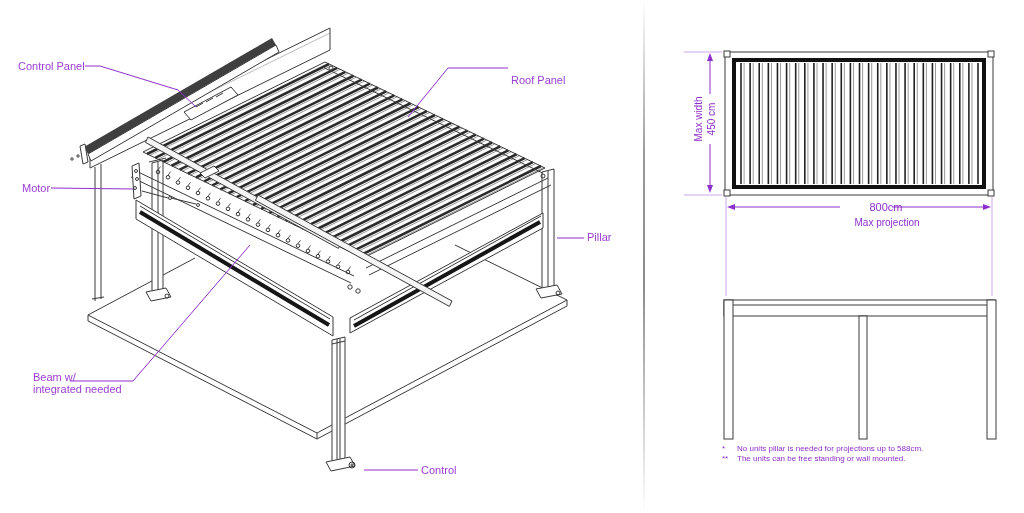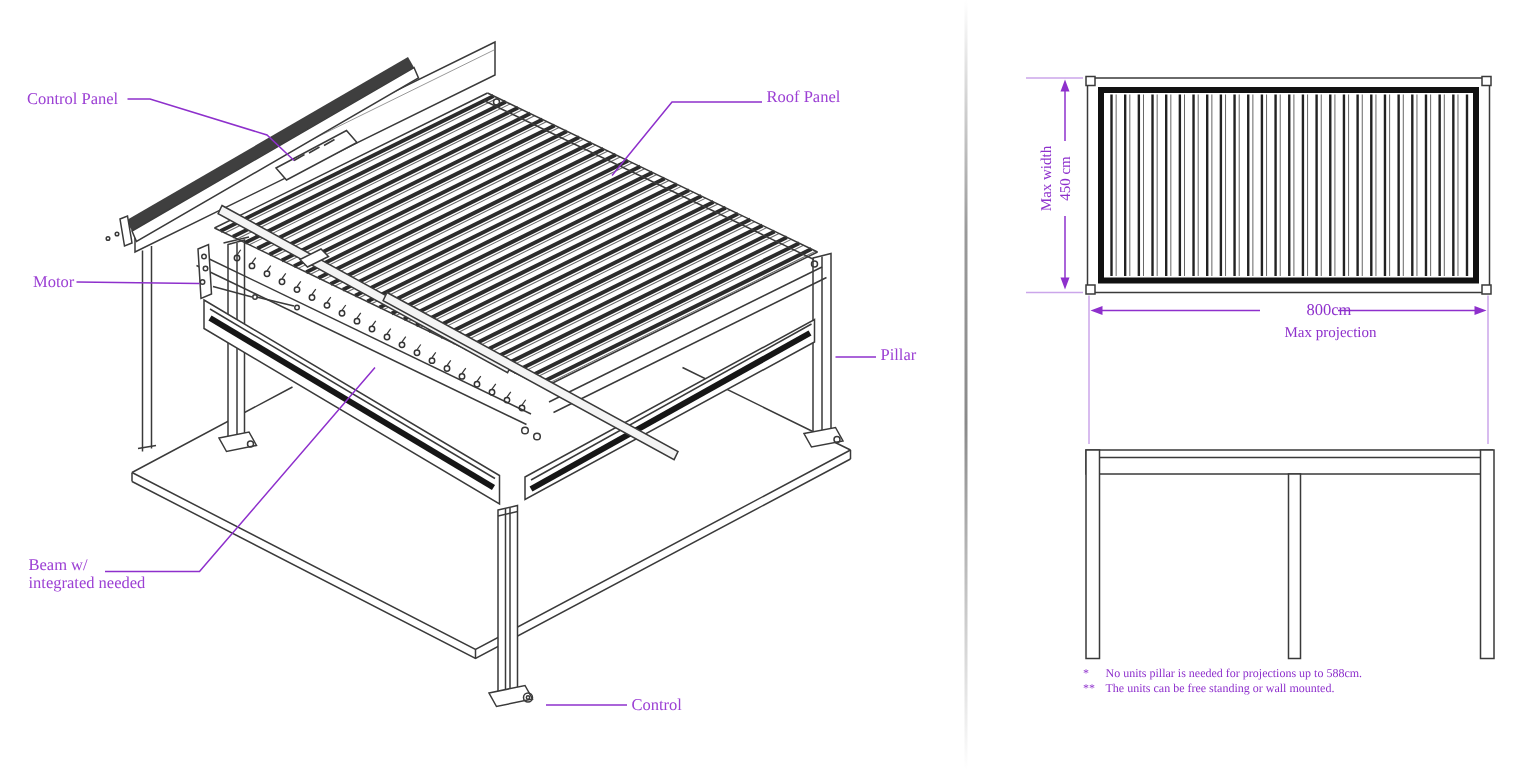--- a/index.html
+++ b/index.html
@@ -1,20 +1,20 @@
 <!DOCTYPE html>
 <html style="--label: #9c40d4; --dim: #8e30cc; --ext: #cba6ea; --line: #3a3a3a;"><head>
 <meta charset="utf-8">
 <style>
   :root{
     --label:#9c40d4; --dim:#8e30cc; --ext:#cba6ea; --line:#3a3a3a;
   }
   html,body{margin:0;padding:0;background:#fff;}
   .stage{position:relative;width:1024px;height:513px;background:#fff;overflow:hidden;
-         font-family:Liberation Serif, serif;}
+         font-family:Liberation Sans, sans-serif;}
   svg{position:absolute;left:0;top:0;}
   
   .k{stroke:#3a3a3a;fill:none;stroke-width:1;}
   .kf{stroke:#3a3a3a;fill:#fff;stroke-width:1;}
   .kdark{stroke:#161616;fill:none;}
   .pl{stroke:var(--dim);fill:none;stroke-width:1;}
   .ext{stroke:var(--ext);fill:none;stroke-width:1;}
   .parrow{fill:var(--dim);stroke:none;}
   
   .label{position:absolute;font-size:11px;line-height:12px;color:var(--label);white-space:nowrap;}
@@ -336,25 +336,25 @@
       <rect class="kf" x="724" y="300" width="271" height="16" stroke-width="1"></rect>
       <line class="k" x1="724" y1="305" x2="995" y2="305" stroke-width="0.7"></line>
       <rect class="kf" x="724" y="300" width="9" height="139"></rect>
       <rect class="kf" x="987" y="300" width="9" height="139"></rect>
       <rect class="kf" x="859" y="316" width="8" height="123"></rect>
     </g>
   </svg>
 
   <div class="label" style="left:18px;top:60px">Control Panel</div>
   <div class="label" style="left:22px;top:182px">Motor</div>
-  <div class="label" style="left:19px;top:371px">
+  <div class="label" style="left:33px;top:371px">
     <div>Beam w/</div>
     <div>integrated needed</div>
   </div>
-  <div class="label" style="left:511px;top:59px">Roof Panel</div>
+  <div class="label" style="left:511px;top:74px">Roof Panel</div>
   <div class="label" style="left:587px;top:231px">Pillar</div>
   <div class="label" style="left:421px;top:464px">Control</div>
 
   <div class="vlabel" style="left:698px;top:119px">Max width</div>
   <div class="vlabel" style="left:711px;top:119px">450 cm</div>
   <div class="clabel" style="left:866px;top:207px">800cm</div>
   <div class="clabel small" style="left:867px;top:222px">Max projection</div>
 
   <div class="footnotes">
     <div class="row">

